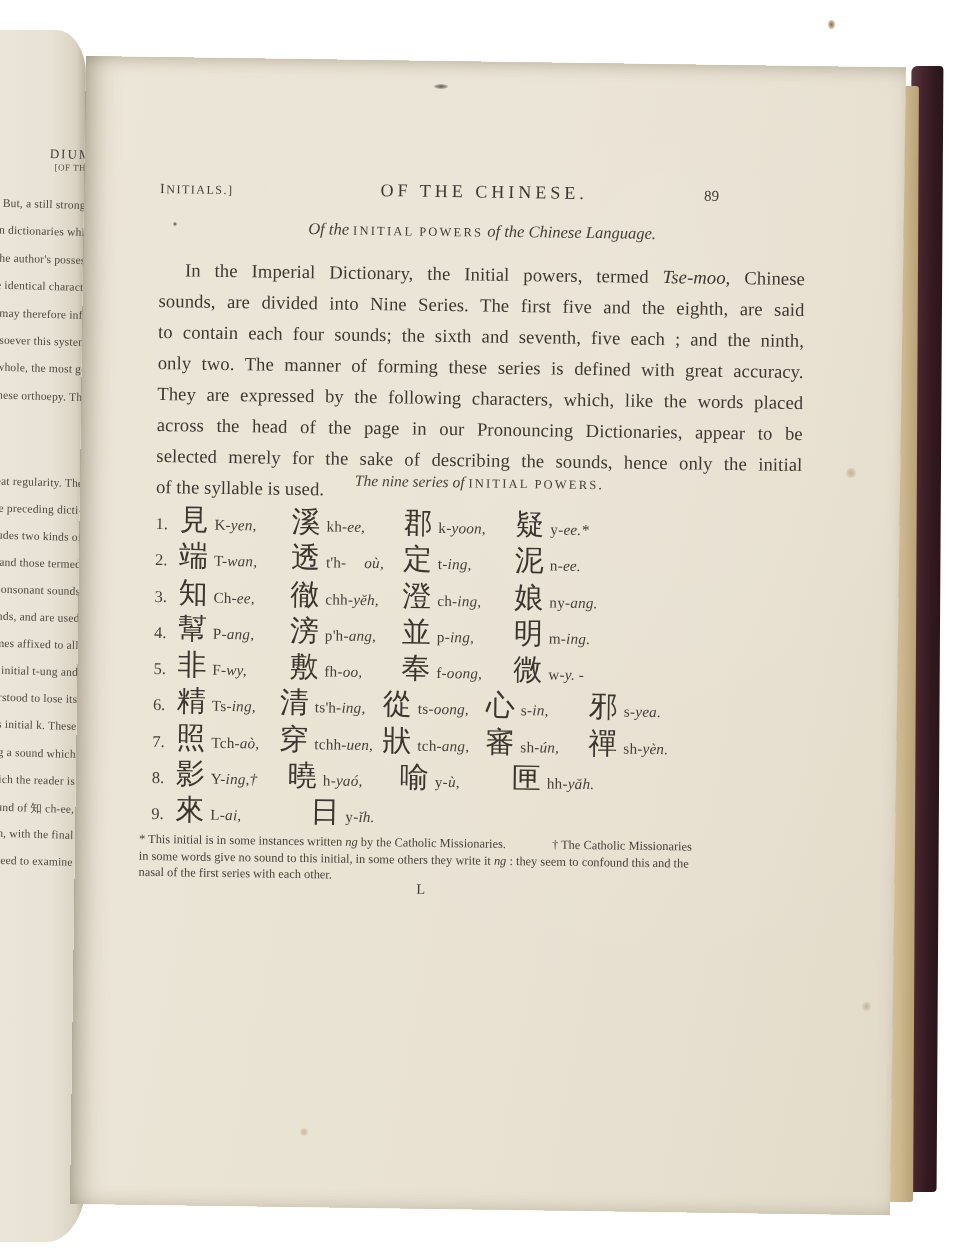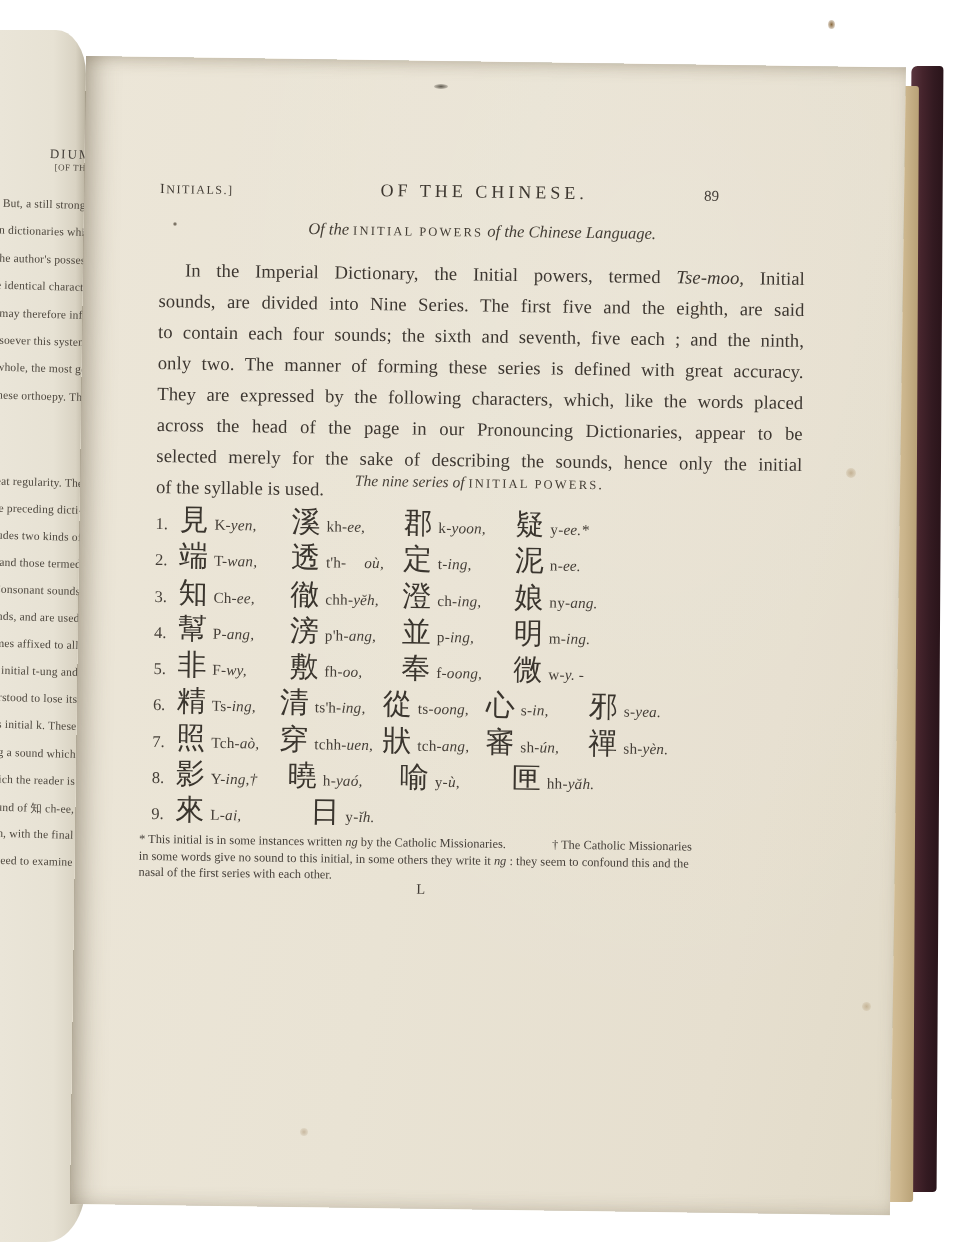--- a/index.html
+++ b/index.html
@@ -126,21 +126,21 @@
 <div class="main-page">
   <div class="pg-header">
     <span class="hdr-left">INITIALS.]</span>
     <span class="hdr-center">OF THE CHINESE.</span>
     <span class="hdr-pageno">89</span>
   </div>
 
   <div class="sect-heading"><span>Of the </span><span class="caps">INITIAL POWERS</span><span> of the Chinese Language.</span></div>
 
   <div class="para">
-      <div class="pline first"><span>In the Imperial Dictionary, the Initial powers, termed </span><span class="it" style="font-style: italic;">Tse-moo,</span><span> Initial</span></div>
+      <div class="pline first"><span>In the Imperial Dictionary, the Initial powers, termed </span><span class="it" style="font-style: italic;">Tse-moo,</span><span> Chinese</span></div>
       <div class="pline"><span>sounds, are divided into Nine Series.  The first five and the eighth, are said</span></div>
       <div class="pline"><span>to contain each four sounds; the sixth and seventh, five each ; and the ninth,</span></div>
       <div class="pline"><span>only two.  The manner of forming these series is defined with great accuracy.</span></div>
       <div class="pline"><span>They are expressed by the following characters, which, like the words placed</span></div>
       <div class="pline"><span>across the head of the page in our Pronouncing Dictionaries,  appear to be</span></div>
       <div class="pline"><span>selected merely for the sake of describing the sounds,  hence only the initial</span></div>
       <div class="pline last"><span>of the syllable is used.</span></div>
     </div>
 
   <div class="tbl-heading"><span>The nine series of </span><span class="caps">INITIAL POWERS</span><span>.</span></div>

